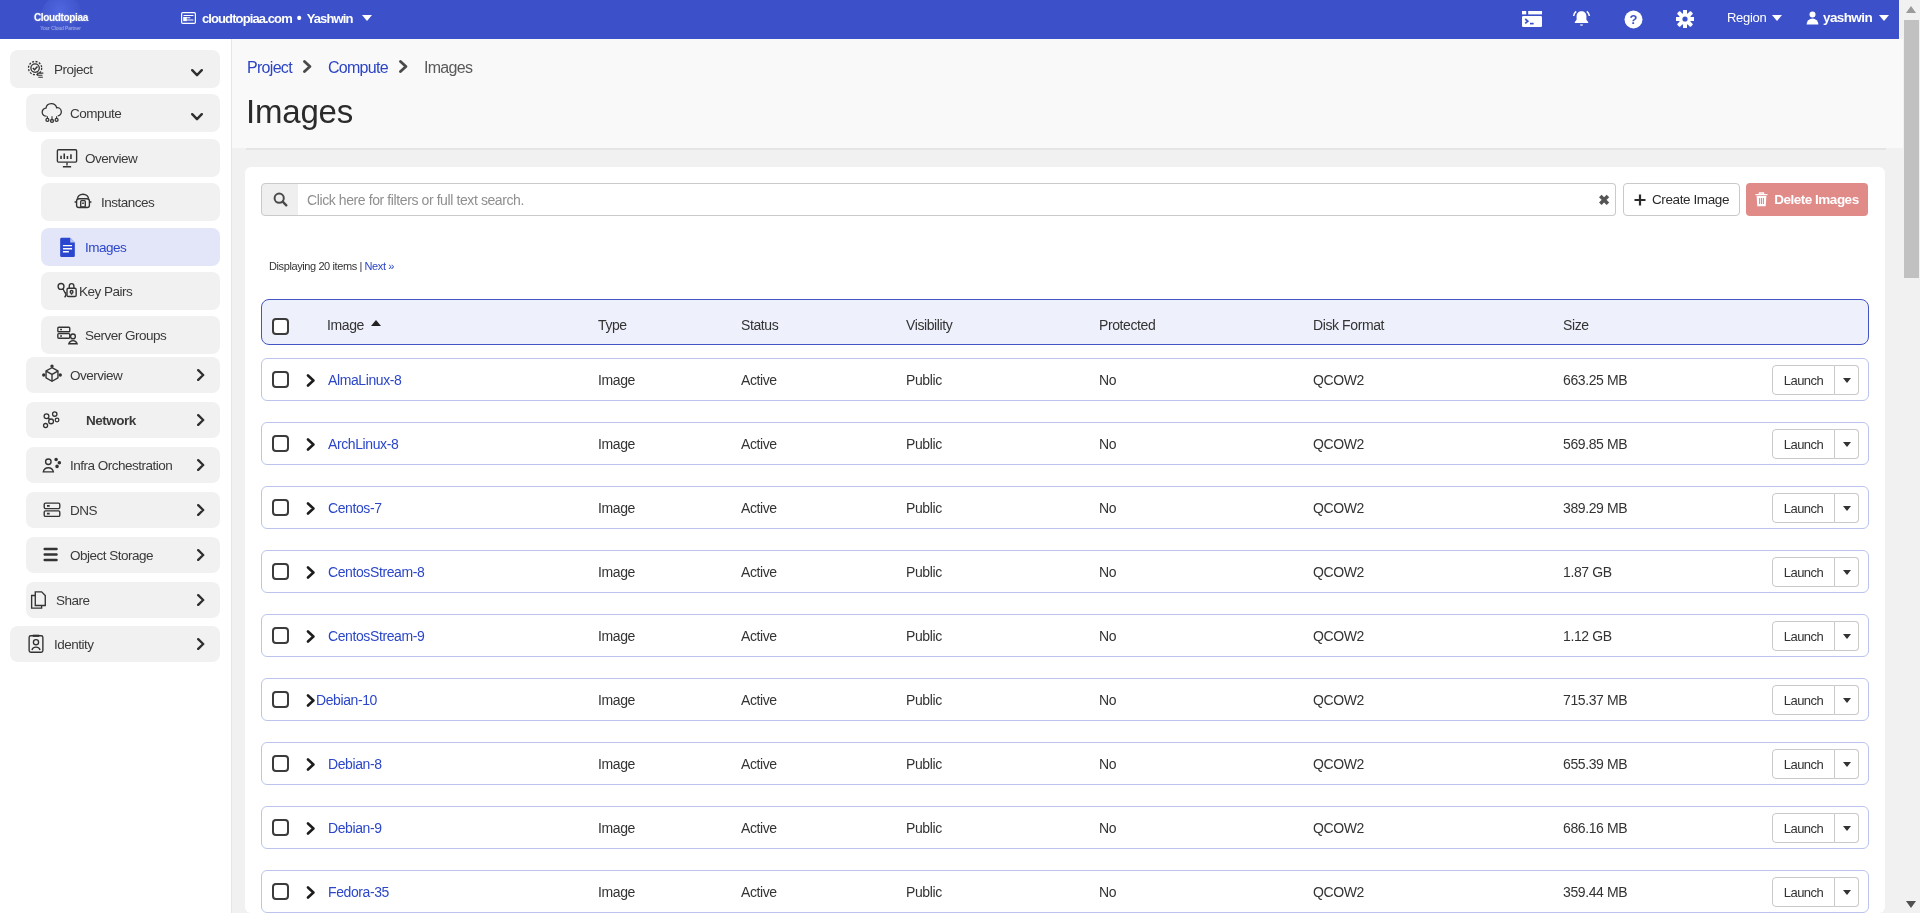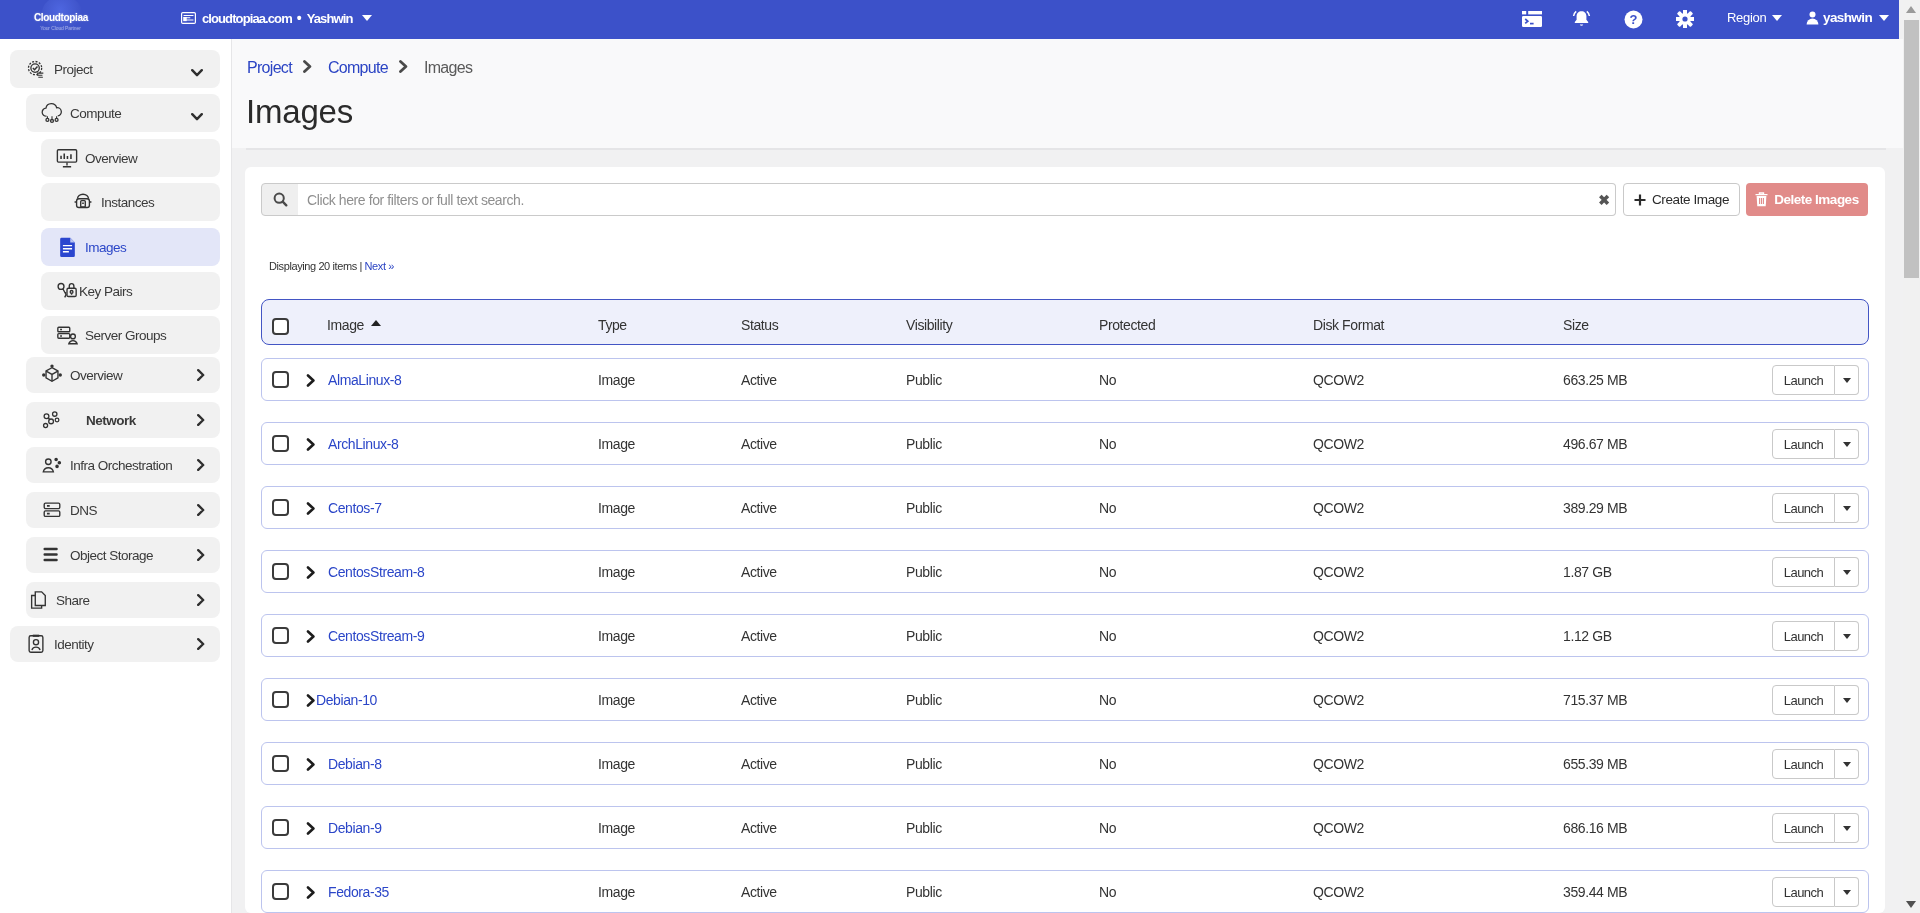--- a/index.html
+++ b/index.html
@@ -386,21 +386,21 @@
   <div class="cbx" style="top:435px;"></div>
   <div class="rchev" style="top:437px;"><svg width="10" height="13" viewBox="0 0 10 13">
       <path d="M2 1.5l5.4 5-5.4 5" fill="none" stroke="#1d1d1d" stroke-width="2.6" stroke-linecap="round" stroke-linejoin="round"></path>
     </svg></div>
   <div class="cell cname" style="left:328px;top:436px;">ArchLinux-8</div>
   <div class="cell" style="left:598px;top:436px;">Image</div>
   <div class="cell" style="left:741px;top:436px;">Active</div>
   <div class="cell" style="left:906px;top:436px;">Public</div>
   <div class="cell" style="left:1099px;top:436px;">No</div>
   <div class="cell" style="left:1313px;top:436px;">QCOW2</div>
-  <div class="cell" style="left:1563px;top:436px;">496.67 MB</div>
+  <div class="cell" style="left:1563px;top:436px;">569.85 MB</div>
   <div class="launch" style="top:429px;">Launch</div>
   <div class="ldrop" style="top:429px;">
     <i></i>
   </div>
   <div class="row" style="top:486px;"></div>
   <div class="cbx" style="top:499px;"></div>
   <div class="rchev" style="top:501px;"><svg width="10" height="13" viewBox="0 0 10 13">
       <path d="M2 1.5l5.4 5-5.4 5" fill="none" stroke="#1d1d1d" stroke-width="2.6" stroke-linecap="round" stroke-linejoin="round"></path>
     </svg></div>
   <div class="cell cname" style="left:328px;top:500px;">Centos-7</div>

